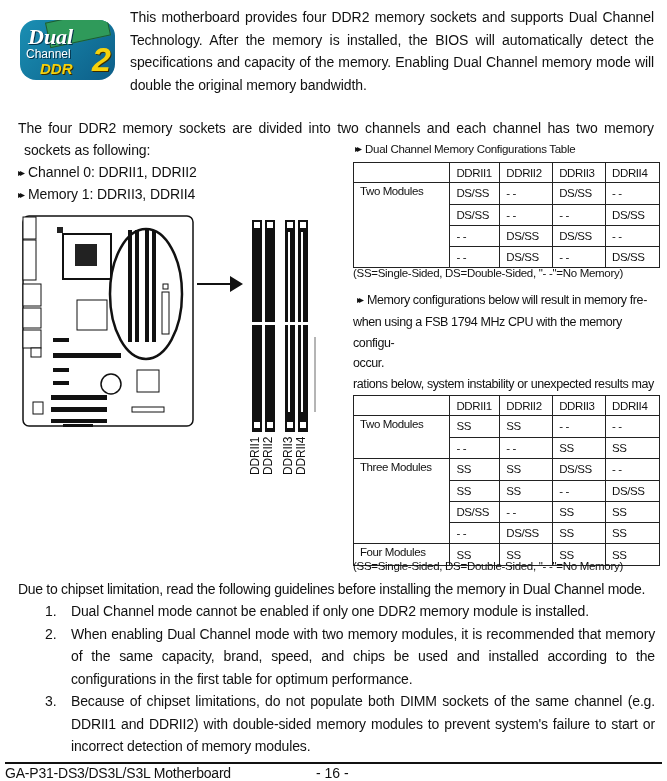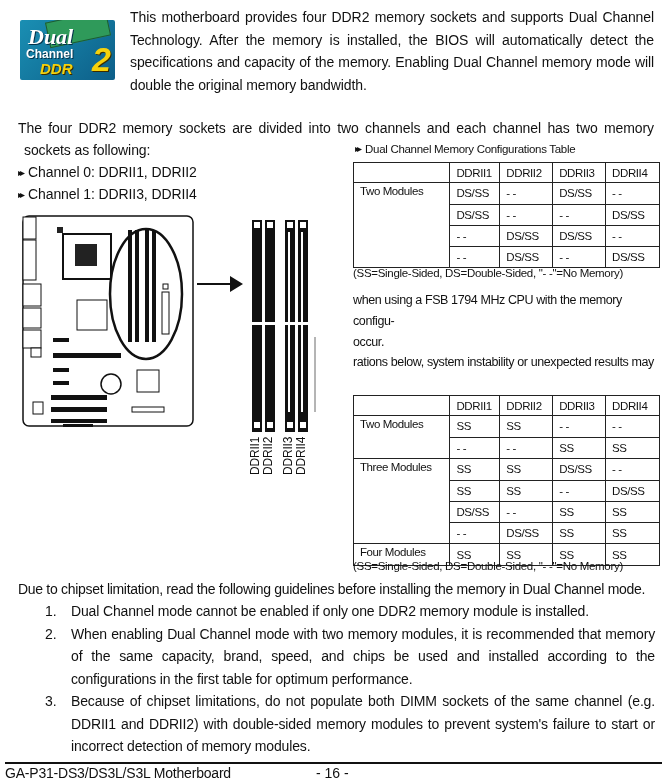--- a/index.html
+++ b/index.html
@@ -3,27 +3,27 @@
 <meta charset="utf-8">
 <style>
   html, body { margin:0; padding:0; background:#fff; }
   body { width:667px; height:781px; position:relative; overflow:hidden;
          font-family:"Liberation Sans", sans-serif; color:#111; }
   .abs { position:absolute; }
   .body-text { font-size:14px; line-height:22.5px; text-align:justify; letter-spacing:-0.1px; }
   .small { font-size:11.5px; letter-spacing:-0.3px; }
 
   
-  .logo { left:20px; top:20px; width:95px; height:60px; border-radius:2px;
+  .logo { left:20px; top:20px; width:95px; height:60px; border-radius:16px;
           background:linear-gradient(135deg,#1a8fb3,#0d5e88); overflow:hidden; }
   .logo .ram { position:absolute; right:6px; top:-4px; width:60px; height:24px; background:#2f9a5a;
                transform:rotate(-12deg); border:1px solid #1c5a35; }
   .logo .dual { position:absolute; left:8px; top:4px; font-family:"Liberation Serif", serif; font-style:italic;
                 font-size:22px; color:#fff; font-weight:bold; text-shadow:1px 1px 0 #04324a; }
-  .logo .channel { position:absolute; left:6px; top:27px; font-size:12px; font-weight:bold; color:#fff;
+  .logo .channel { position:absolute; left:6px; top:27px; font-size:12px; font-weight:normal; color:#fff;
                    text-shadow:1px 1px 0 #04324a; }
   .logo .ddr { position:absolute; left:20px; top:40px; font-size:15px; font-weight:bold; font-style:italic;
                color:#f5d10c; text-shadow:1px 1px 0 #3a2b00; }
   .logo .two { position:absolute; right:4px; top:22px; font-size:34px; font-weight:bold; color:#f5d10c;
                font-style:italic; text-shadow:1px 1px 0 #3a2b00; line-height:34px; }
 
   .bullet::before { content:"\25B8\25B8"; font-size:10px; letter-spacing:-3px; margin-right:6px; position:relative; top:-1px; }
 
   table.cfg { border-collapse:collapse; font-size:11.5px; letter-spacing:-0.4px; }
   table.cfg td { border:1px solid #222; padding:0 0 0 6px; height:19px; vertical-align:middle; }
@@ -47,21 +47,21 @@
   <div class="ddr">DDR</div>
   <div class="two">2</div>
 </div>
 
 <div class="abs body-text" style="left:130px; top:6px; width:524px;">This motherboard provides four DDR2 memory sockets and supports Dual Channel Technology. After the memory is installed, the BIOS will automatically detect the specifications and capacity of the memory. Enabling Dual Channel memory mode will double the original memory bandwidth.</div>
 
 <div class="abs body-text" style="left:18px; top:117px; width:636px; text-align:justify; text-align-last:justify;">The four DDR2 memory sockets are divided into two channels and each channel has two memory</div>
 <div class="abs body-text" style="left:24px; top:139px; width:300px;">sockets as following:</div>
 
 <div class="abs body-text bullet" style="left:18px; top:161px;">Channel 0: DDRII1, DDRII2</div>
-<div class="abs body-text bullet" style="left:18px; top:183px;">Channel 1: DDRII3, DDRII4</div>
+<div class="abs body-text bullet" style="left:18px; top:183px;">Memory 1: DDRII3, DDRII4</div>
 
 <svg class="abs" style="left:15px; top:212px;" width="320" height="262" viewBox="0 0 320 262">
 
   <rect x="8" y="4" width="170" height="210" rx="6" fill="#fff" stroke="#111" stroke-width="1.5"></rect>
 
   <rect x="8" y="5" width="13" height="22" fill="#fff" stroke="#111"></rect>
   <rect x="8" y="28" width="13" height="40" fill="#fff" stroke="#111"></rect>
   <rect x="8" y="72" width="18" height="22" fill="#fff" stroke="#111"></rect>
   <rect x="8" y="96" width="18" height="20" fill="#fff" stroke="#111"></rect>
   <rect x="8" y="118" width="18" height="18" fill="#fff" stroke="#111"></rect>
@@ -182,20 +182,21 @@
     <td>- -</td>
     <td>DS/SS</td>
     <td>- -</td>
     <td>DS/SS</td>
   </tr>
 </tbody>
   </table>
 <div class="abs small" style="left:353px; top:267px;">(SS=Single-Sided, DS=Double-Sided, "- -"=No Memory)</div>
 
 <div class="abs" style="left:353px; top:290px; width:305px; font-size:12.5px; line-height:20.8px; letter-spacing:-0.4px;">
+  <div class="bullet" style="text-indent:4px;">Memory configurations below will result in memory fre-</div>
   <div>when using a FSB 1794 MHz CPU with the memory configu-</div>
   <div>occur.</div>
   <div>rations below, system instability or unexpected results may</div>
 </div>
 
 <table class="abs cfg" style="left:353px; top:395px; width:307px;">
   <colgroup>
       <col style="width:97px">
       <col style="width:50px">
       <col style="width:53px">

